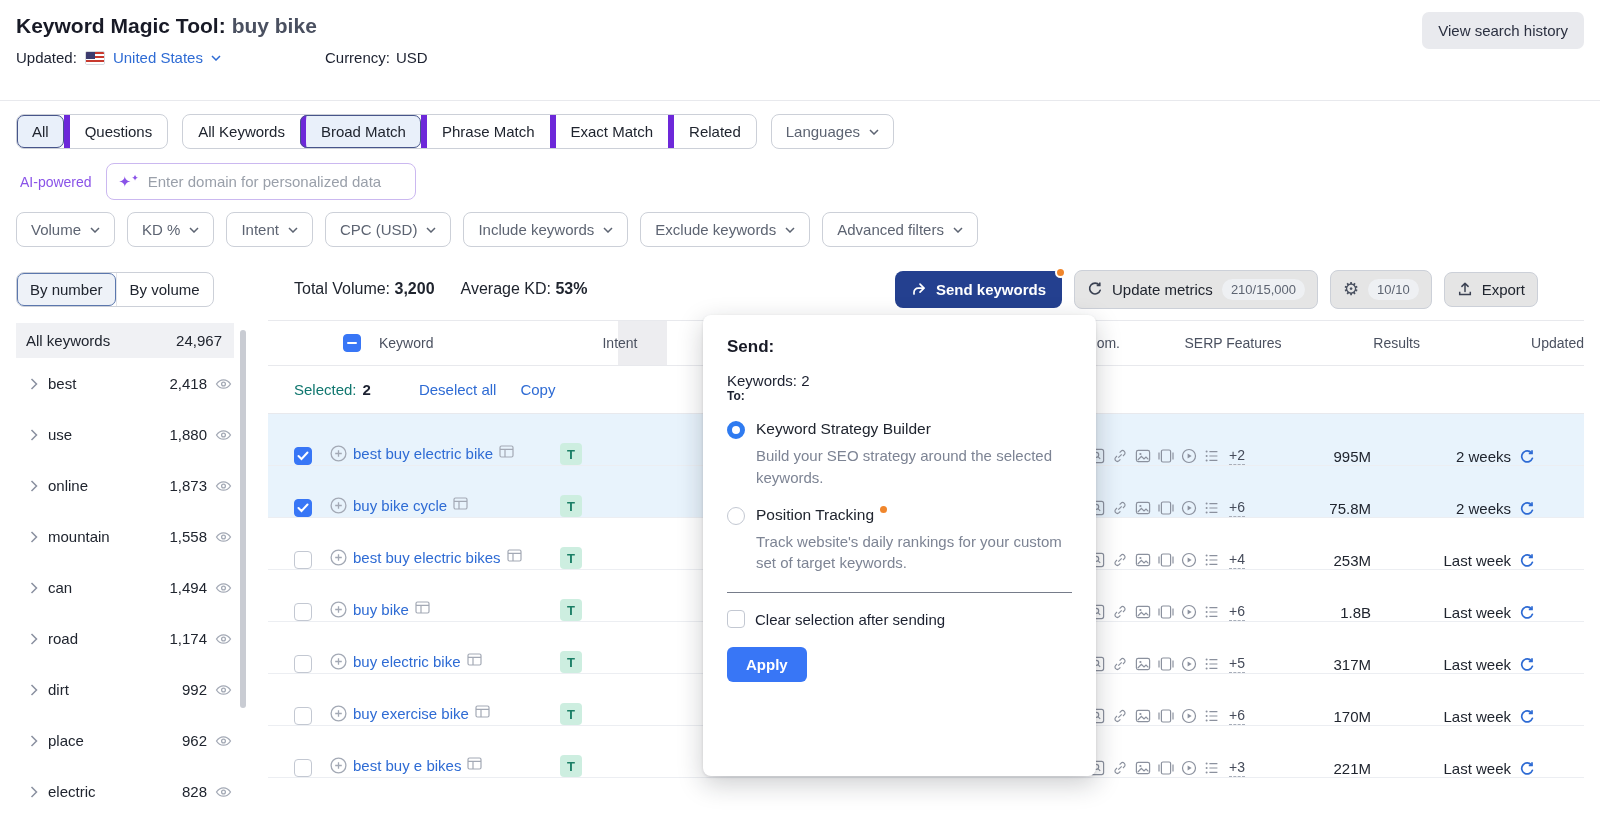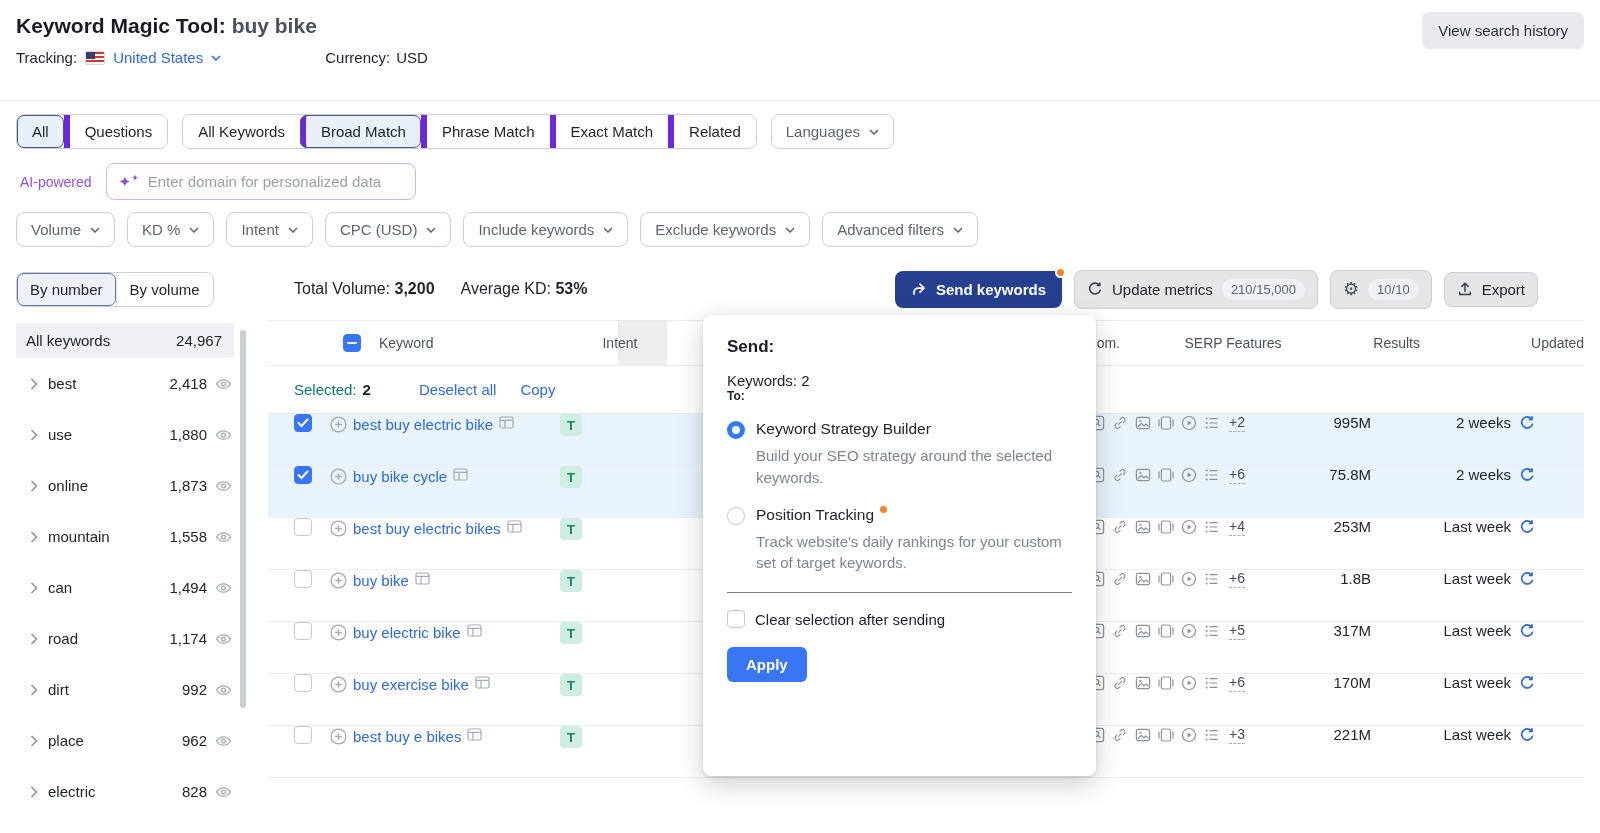--- a/index.html
+++ b/index.html
@@ -97,21 +97,21 @@
   .col-results { width:92px; flex:none; text-align:right; }
   .col-upd { width:150px; margin-left:14px; flex:none; display:flex; justify-content:flex-end; align-items:center; gap:8px; }
 
   .sel-row { display:flex; align-items:center; height:48px; border-bottom:1px solid #e8e9ed; font-size:15px; }
   .sel-row .lbl { margin-left:26px; color:#0f766e; }
   .sel-row b { margin-left:6px; }
   .sel-row .lnk { color:#2e6bd4; cursor:pointer; }
   .sel-row .lnk.first { margin-left:48px; }
   .sel-row .lnk.second { margin-left:24px; }
 
-  .row { display:flex; align-items:flex-start; min-height:52px; border-bottom:1px solid #eceef2; font-size:15px; color:#20252f; }
+  .row { display:flex; align-items:flex-end; min-height:52px; border-bottom:1px solid #eceef2; font-size:15px; color:#20252f; }
   .row.selected { background:#e8f3fc; }
   .checkbox { width:18px; height:18px; border:1.5px solid #c3c8d2; border-radius:4px; background:#fff;
     display:inline-flex; align-items:center; justify-content:center; cursor:pointer; flex:none; }
   .checkbox svg { display:none; }
   .row.selected .checkbox { background:#3876f6; border-color:#3876f6; }
   .row.selected .checkbox svg { display:block; }
   .checkbox.indet { background:#3876f6; border-color:#3876f6; }
   .checkbox.indet .bar { width:10px; height:2px; background:#fff; border-radius:1px; }
   .kw-link { color:#2e6bd4; cursor:pointer; }
   .plus-ic, .grid-ic { display:inline-flex; margin-top:2px; cursor:pointer; }
@@ -144,21 +144,21 @@
 </style>
 </head>
 <body>
 
 <div class="title-line">
   <span>Keyword Magic Tool:</span><span class="query">buy bike</span>
 </div>
 <button class="view-history">View search history</button>
 
 <div class="meta-row">
-  <span>Tracking:</span>
+  <span>Updated:</span>
   <span class="flag">
       <span class="stripes"></span>
       <span class="canton"></span>
     </span>
   <span class="link-blue">United States</span>
   <span class="chev-down">
     <svg width="10" height="6" viewBox="0 0 10 6">
         <path d="M1 1l4 4 4-4" stroke="#2e6bd4" stroke-width="1.5" fill="none"></path>
       </svg>
   </span>

